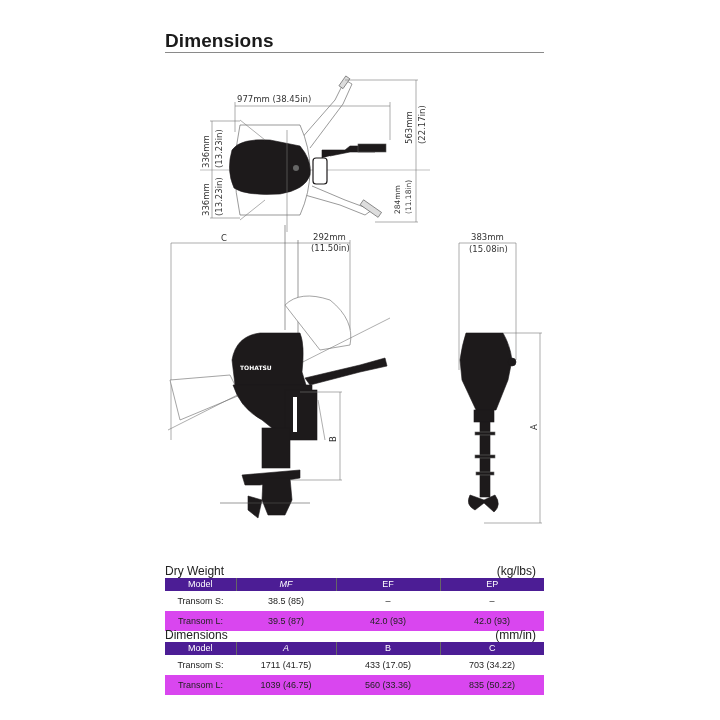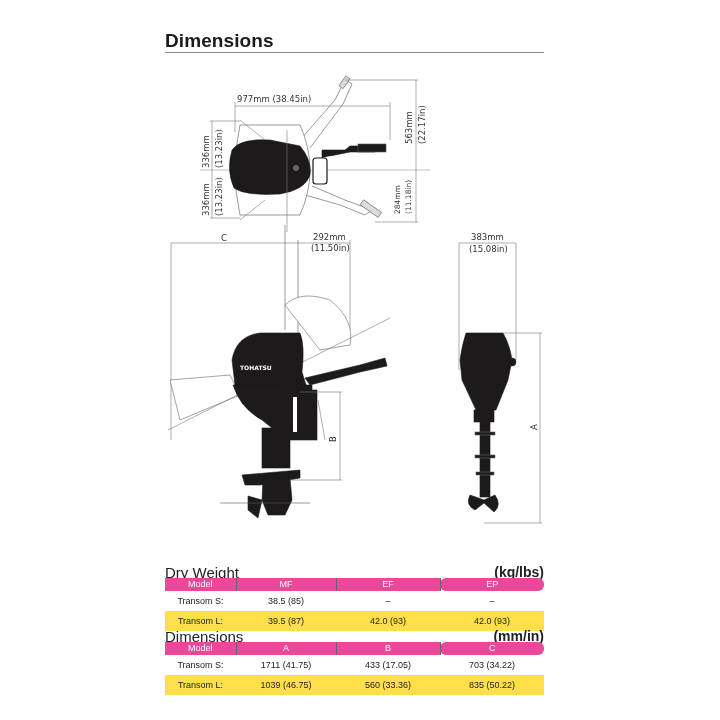--- a/index.html
+++ b/index.html
@@ -2,29 +2,29 @@
 <html><head>
 <meta charset="utf-8">
 <style>
   * { box-sizing: border-box; margin: 0; padding: 0; }
   html, body { width: 720px; height: 720px; background: #ffffff; overflow: hidden; }
   body { font-family: "Liberation Sans", "DejaVu Sans", sans-serif; color: #1a1a1a; position: relative; }
   .title { position: absolute; left: 165px; top: 30px; font-size: 19px; font-weight: bold; color: #1b1b1b; letter-spacing: 0.1px; }
   .title-rule { position: absolute; left: 165px; top: 52px; width: 379px; height: 1px; background: #8a8a8a; }
   .drawing { position: absolute; left: 0; top: 0; width: 720px; height: 560px; }
   .dim { font-family: "DejaVu Sans", sans-serif; font-size: 8.5px; fill: #333; }
-  .section-label { position: absolute; left: 165px; font-size: 15px; color: #222; }
-  .unit-label { position: absolute; right: 176px; font-size: 14px; color: #222; font-weight: bold; }
+  .section-label { position: absolute; left: 165px; font-size: 12px; color: #222; }
+  .unit-label { position: absolute; right: 184px; font-size: 12px; color: #222; }
   table.spec { position: absolute; left: 165px; width: 379px; border-collapse: collapse; font-size: 9px; }
-  table.spec th { background: #ec4899; color: #fff; font-weight: normal; height: 13px; line-height: 13px; padding: 0; border-left: 1px solid #666; }
+  table.spec th { background: #4c1d95; color: #fff; font-weight: normal; height: 13px; line-height: 13px; padding: 0; border-left: 1px solid #666; }
   table.spec th:first-child { border-left: none; }
   table.spec td { height: 20px; line-height: 13px; text-align: center; padding: 0; color: #222; }
-  table.spec tr.alt td { background: #fde047; }
+  table.spec tr.alt td { background: #d946ef; }
   table.spec td.rowlabel { text-align: center; }
-  .col1 { width: 71px; } .col2 { width: 100px; } .col3 { width: 104px; } .col4 { width: 104px; border-radius: 6px; }
+  .col1 { width: 71px; } .col2 { width: 100px; font-style: italic; } .col3 { width: 104px; } .col4 { width: 104px; }
 </style>
 </head>
 <body>
 
 <div class="title">Dimensions</div>
 <div class="title-rule"></div>
 
 <svg class="drawing" viewBox="0 0 720 560" xmlns="http://www.w3.org/2000/svg">
 
   <g stroke="#555" stroke-width="0.6" fill="none">

